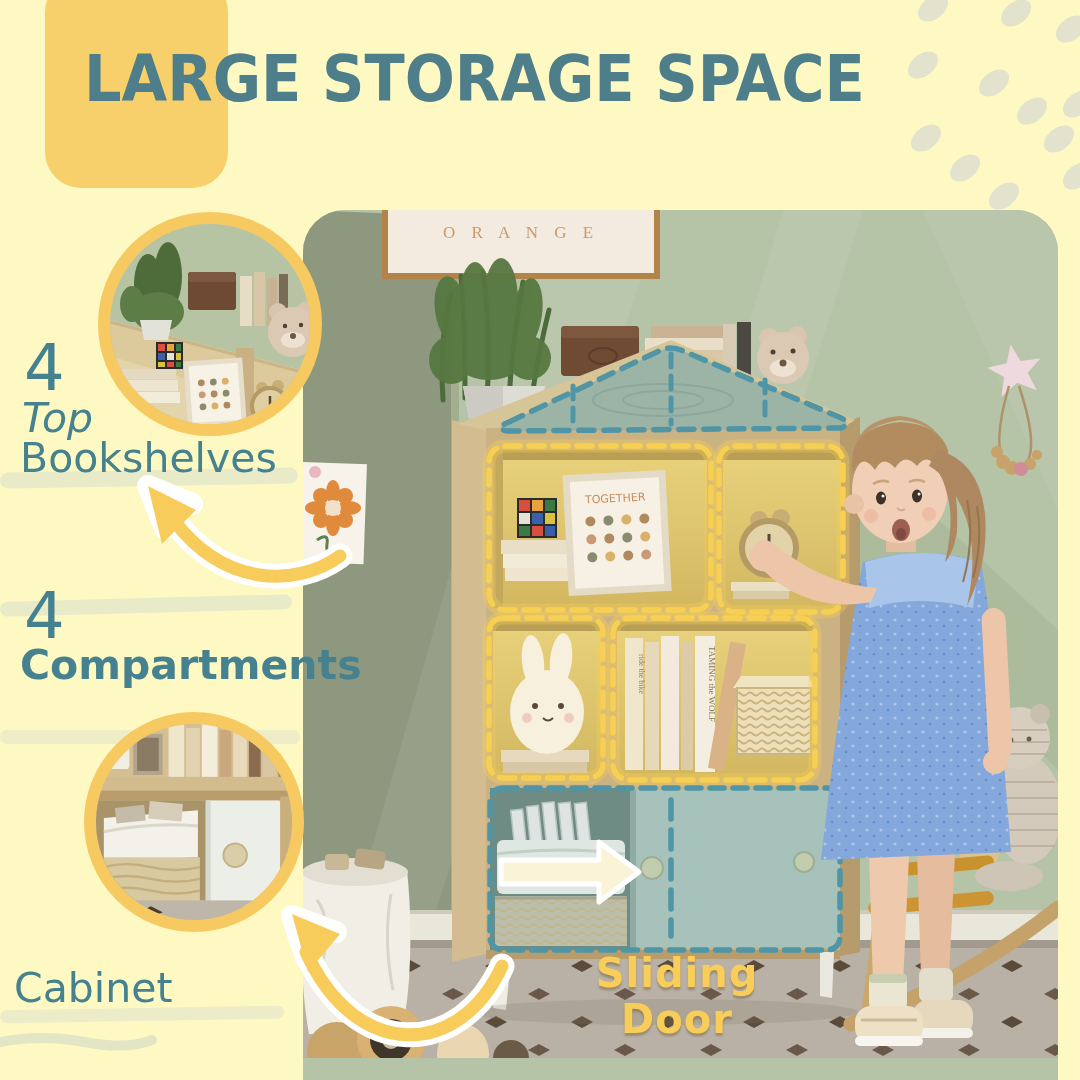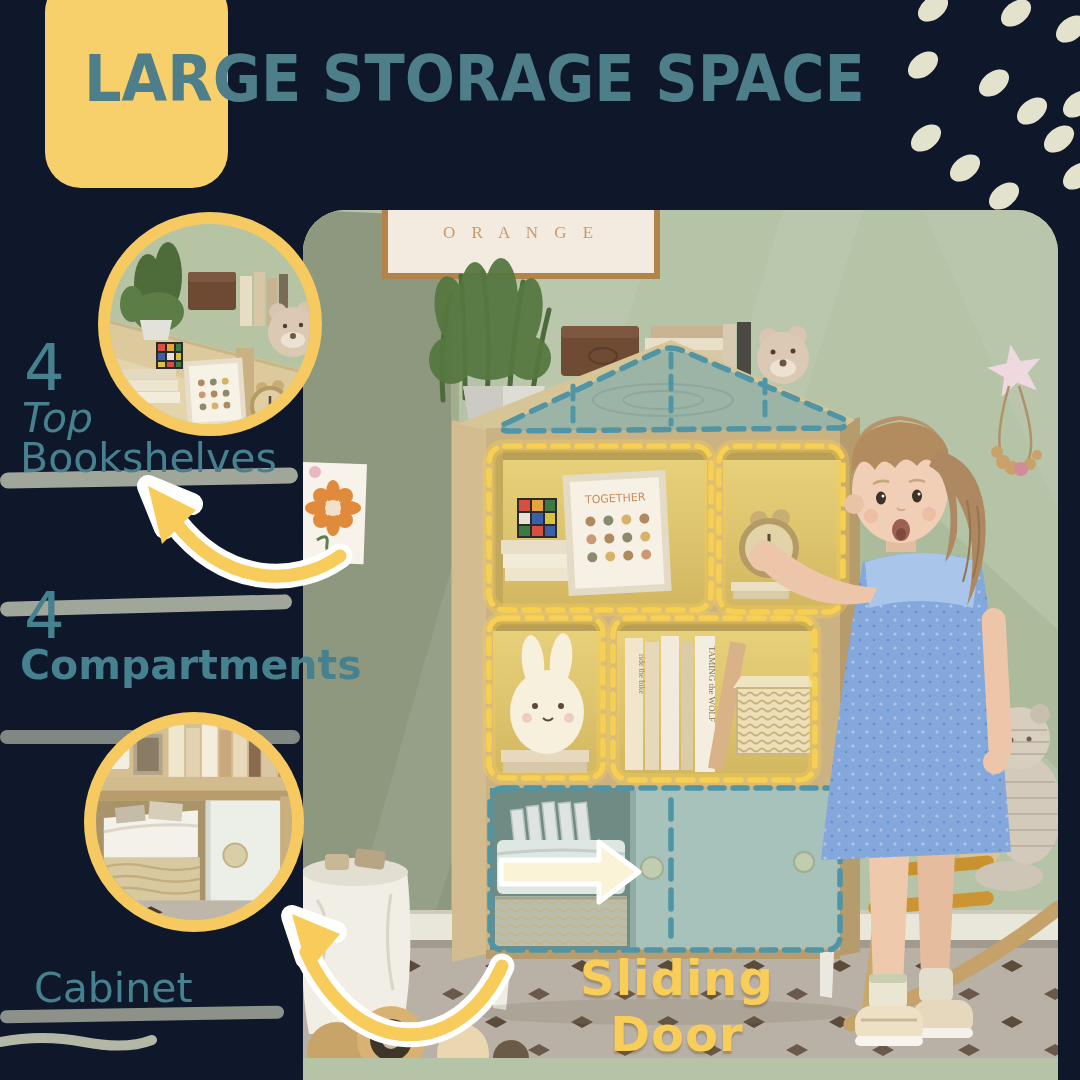--- a/index.html
+++ b/index.html
@@ -1,27 +1,27 @@
 <!DOCTYPE html>
 <html><head>
 <meta charset="utf-8">
 <style>
   html,body{margin:0;padding:0;}
-  .page{position:relative;width:1080px;height:1080px;background:#0f172a;overflow:hidden;
+  .page{position:relative;width:1080px;height:1080px;background:#fef9c3;overflow:hidden;
         font-family:"DejaVu Sans","Liberation Sans",sans-serif;}
   .abs{position:absolute;}
   .accent-rect{left:45px;top:-24px;width:183px;height:212px;background:#F8D06B;border-radius:36px;}
   .title{left:84px;top:42px;width:900px;font-size:59px;font-weight:bold;color:#4D7E8A;
          letter-spacing:0px;transform:scaleY(1.08);transform-origin:top left;white-space:nowrap;}
   .feat-num{color:#45818F;font-size:64px;line-height:1;font-weight:400;}
   .feat-line{color:#45818F;font-size:41px;line-height:1;font-weight:400;}
   .stroke{background:#E0E4CB;border-radius:9px;opacity:.7;}
   .photo{left:303px;top:210px;width:755px;height:1048px;border-radius:42px;overflow:hidden;background:#B5C3A7;}
   .scene{position:absolute;left:0;top:0;}
-  .sliding-label{left:244px;top:740px;width:260px;text-align:center;font-size:48px;font-weight:bold;
+  .sliding-label{left:244px;top:740px;width:260px;text-align:center;font-size:40px;font-weight:bold;
                  color:#F9CE58;text-shadow:0 3px 2px rgba(100,75,20,.35);letter-spacing:1px;}
   .inset{border:12px solid #F6CA60;border-radius:50%;overflow:hidden;background:#D8C69C;}
   .inset svg{display:block;}
   .c1{left:98px;top:212px;width:200px;height:200px;}
   .c2{left:84px;top:712px;width:196px;height:196px;}
 </style>
 </head>
 <body>
 
 <div class="page">
@@ -517,21 +517,21 @@
     </svg>
   </div>
 
   <div class="abs feat-num" style="left:24px;top:336px;">4</div>
   <div class="abs feat-line" style="left:22px;top:398px;font-style:italic;">Top</div>
   <div class="abs feat-line" style="left:20px;top:438px;text-align:center;">Bookshelves</div>
 
   <div class="abs feat-num" style="left:24px;top:584px;">4</div>
   <div class="abs feat-line" style="left:20px;top:645px;font-weight:bold;">Compartments</div>
 
-  <div class="abs feat-line" style="left:14px;top:968px;margin-left:20px;">Cabinet</div>
+  <div class="abs feat-line" style="left:14px;top:968px;">Cabinet</div>
 
   <svg class="abs" style="left:0;top:0;pointer-events:none" width="1080" height="1080">
     <g fill="none" stroke-linecap="round">
       <path d="M340 556 C 295 588 225 586 175 522" stroke="#FFFFFF" stroke-width="25"></path>
       <path d="M165 528 L148 486 L192 504" stroke="#FFFFFF" stroke-width="22" stroke-linejoin="round"></path>
       <path d="M340 556 C 295 588 225 586 175 522" stroke="#F8CC5A" stroke-width="13"></path>
       <path d="M148 486 L196 510 L162 544 Z" fill="#F8CC5A"></path>
       <path d="M502 966 C 460 1058 356 1062 306 952" stroke="#FFFFFF" stroke-width="25"></path>
       <path d="M306 958 L292 916 L336 932" stroke="#FFFFFF" stroke-width="22" stroke-linejoin="round"></path>
       <path d="M502 966 C 460 1058 356 1062 306 952" stroke="#F8CC5A" stroke-width="13"></path>

